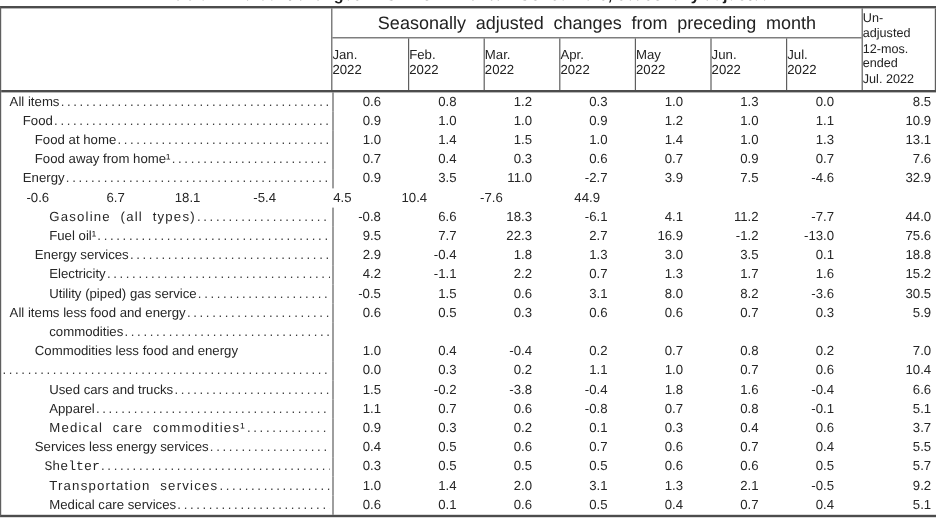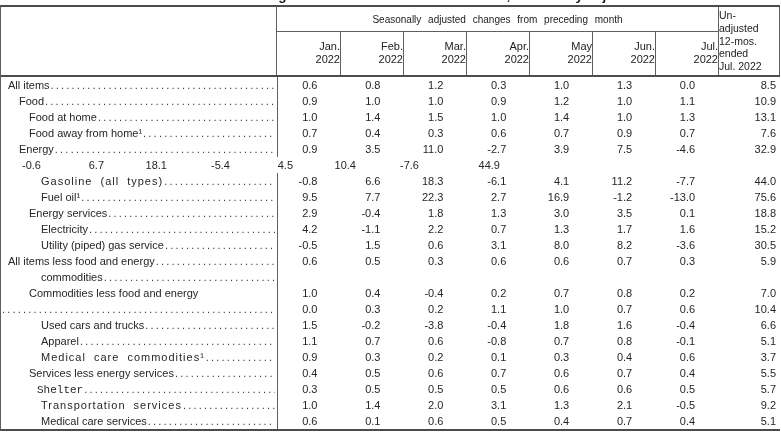--- a/index.html
+++ b/index.html
@@ -27,25 +27,25 @@
     box-sizing:border-box;
   }
 
   
   .thead { display:flex; border-bottom:2px solid #4c4c4c; height:68px; box-sizing:content-box; }
   .stub { width:276px; border-right:1px solid #5f5f5f; box-sizing:border-box; }
   .months-group { width:441px; display:flex; flex-direction:column; }
   .group-title {
     height:25px; line-height:26px; text-align:center;
     border-bottom:1px solid #5f5f5f; box-sizing:border-box;
-    font-size:10px; word-spacing:4px; color:#222;
+    font-size:15px; word-spacing:4px; color:#222;
   }
   .month-row { flex:1; display:flex; }
   .mcell {
-    width:63px; box-sizing:border-box; text-align:right;
+    width:63px; box-sizing:border-box; text-align:left;
     font-size:11px; line-height:13px; padding-top:8px; color:#222;
   }
   .mcell + .mcell { border-left:1px solid #5f5f5f; }
   .mcell .m { display:block; }
   .unadj-head {
     width:62px; box-sizing:border-box;
     border-left:1px solid #5f5f5f; border-right:1px solid #5f5f5f;
     text-align:left; font-size:10.5px; line-height:12.8px;
     padding-top:2px; color:#222;
   }

